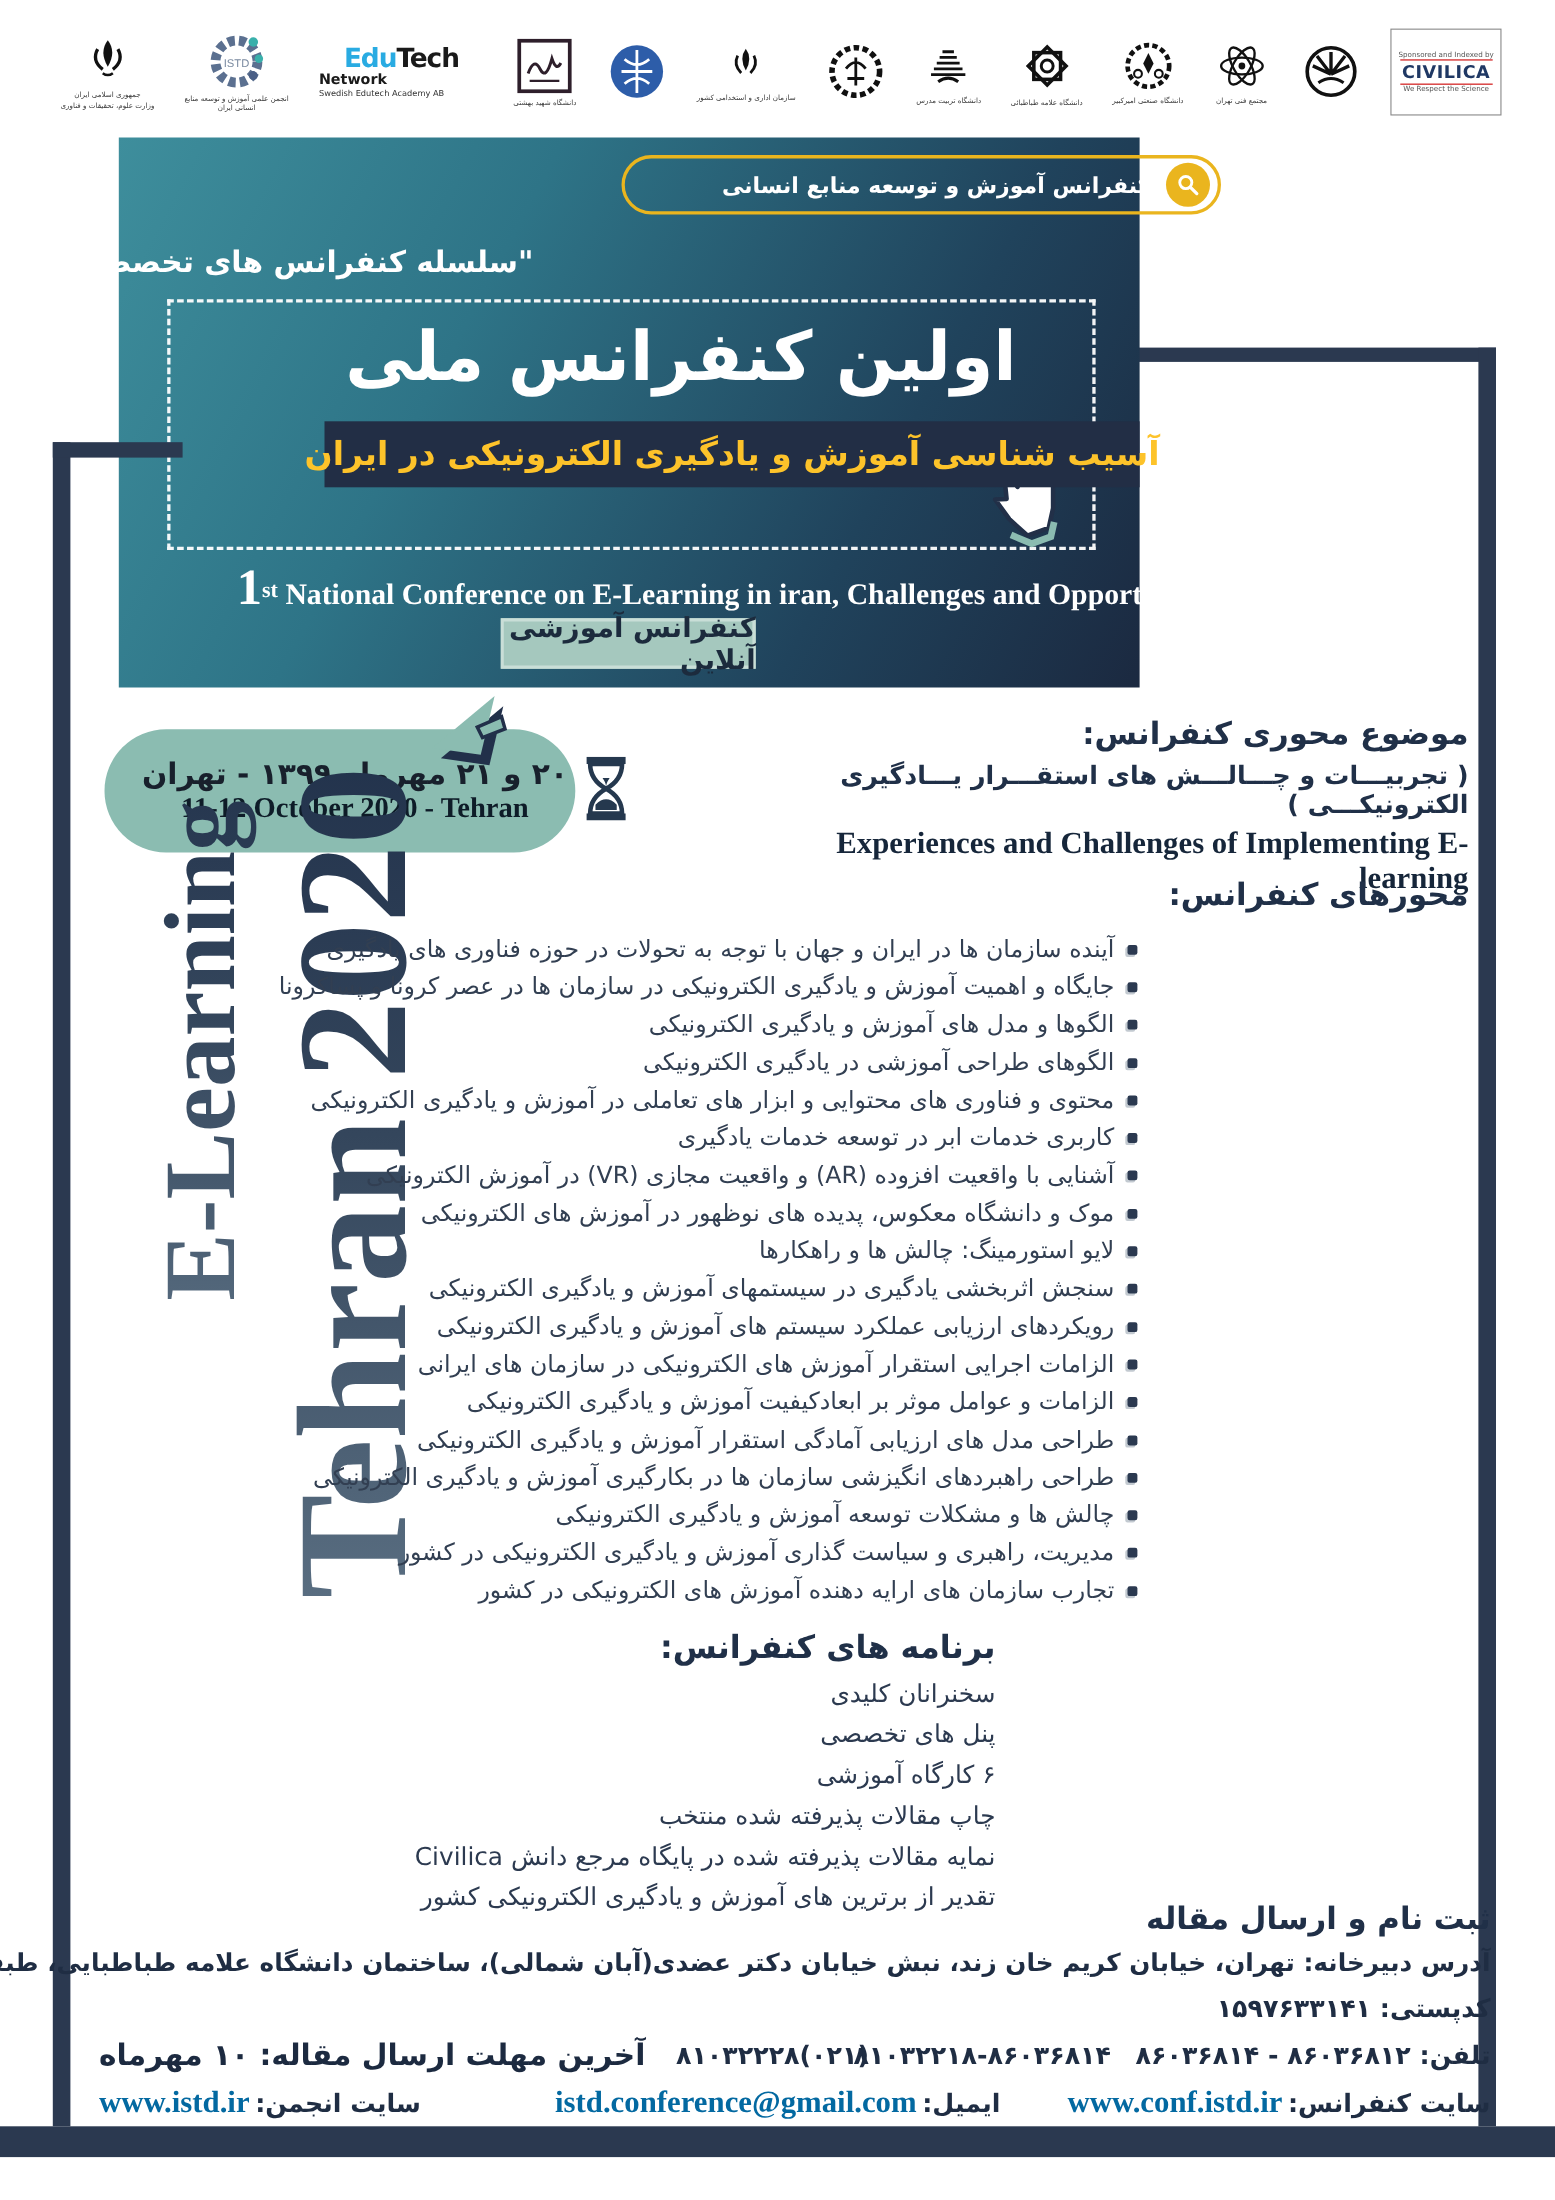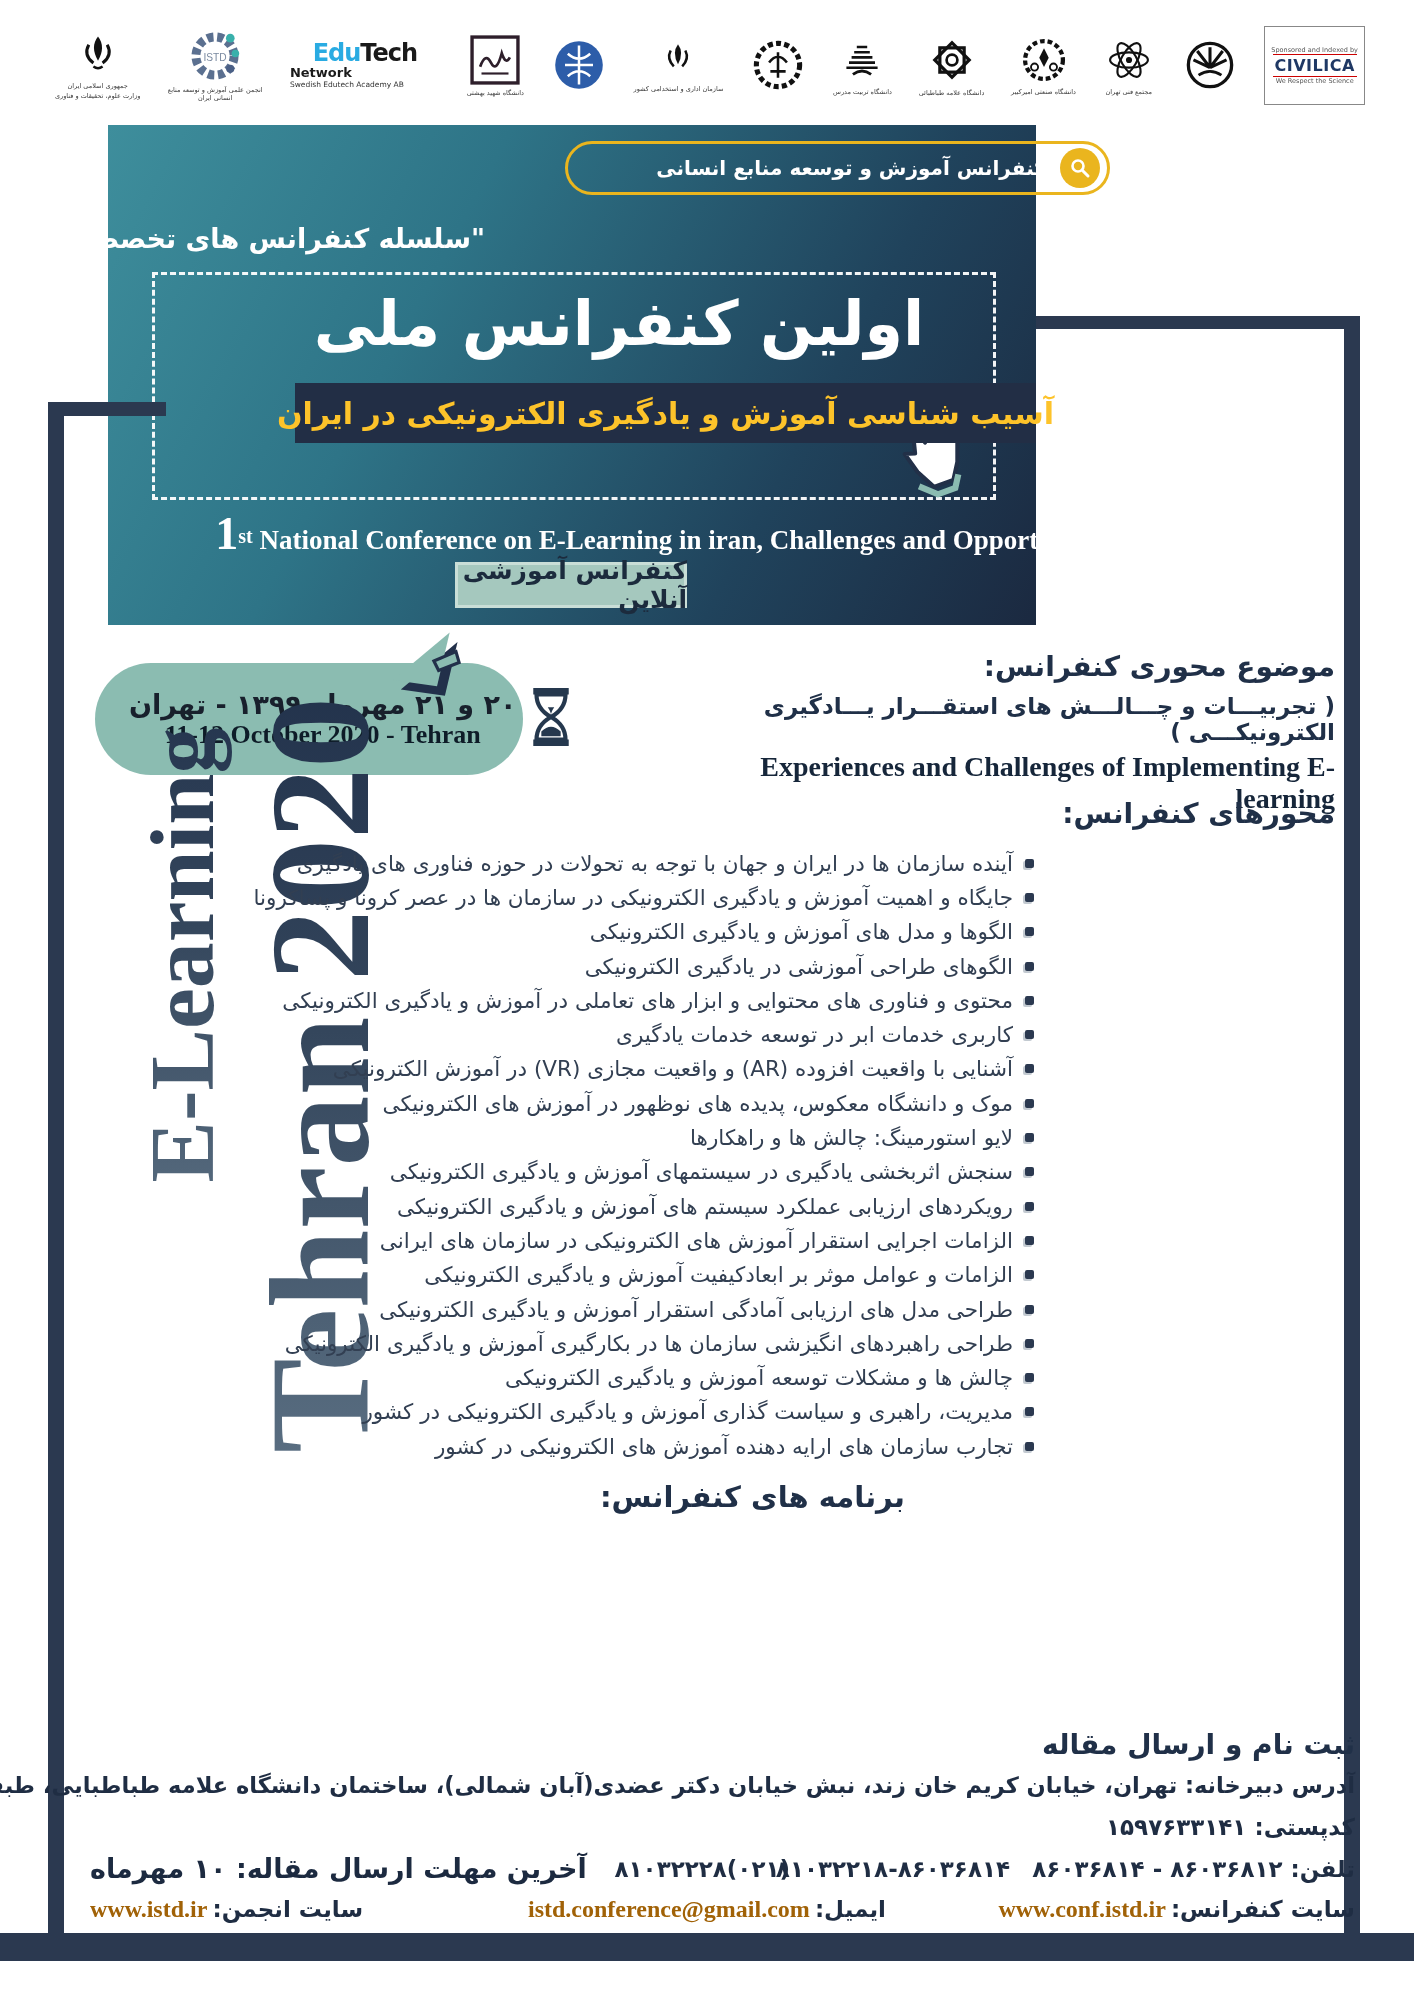--- a/index.html
+++ b/index.html
@@ -95,21 +95,21 @@
 
   
   .reg-h{right:59px;top:1728px;font-size:28px;font-weight:bold;color:#203048;}
   .address{right:59px;left:50px;top:1772px;text-align:right;font-size:22.5px;font-weight:bold;color:#1f2d43;white-space:nowrap;}
   .postal{right:59px;top:1814px;font-size:23px;font-weight:bold;color:#1f2d43;}
   .phone1{right:59px;top:1856px;font-size:23px;font-weight:bold;color:#1f2d43;}
   .phone2{right:404px;top:1856px;font-size:23px;font-weight:bold;color:#1f2d43;}
   .phone3{right:624px;top:1856px;font-size:23px;font-weight:bold;color:#1f2d43;}
   .deadline{left:90px;top:1853px;font-size:27px;font-weight:bold;color:#1c2a40;}
   .siterow span.lbl{font-size:23px;font-weight:bold;color:#1f2d43;}
-  .url{font-family:"Liberation Serif",serif;font-weight:bold;font-size:24px;color:#a16207;direction:ltr;unicode-bidi:embed;margin-top:36px;}
+  .url{font-family:"Liberation Serif",serif;font-weight:bold;font-size:28px;color:#0369a1;direction:ltr;unicode-bidi:embed;margin-top:36px;}
   .site-conf{right:59px;top:1896px;}
   .site-email{left:50%;top:1896px;transform:translateX(-50%);}
   .site-assoc{left:90px;top:1896px;}
 </style>
 </head>
 <body>
 
 <div id="poster">
 
   <div class="logos">
@@ -368,20 +368,28 @@
     </div>
       <div class="topic" dir="rtl">
       <span class="bullet"></span>
       <span class="ttext">تجارب سازمان های ارایه دهنده آموزش های الکترونیکی در کشور</span>
     </div>
     </div>
 
 
   <div class="abs progcol">
     <div class="prog-h" dir="rtl">برنامه های کنفرانس:</div>
+    <div>
+        <div class="prog" dir="rtl">سخنرانان کلیدی</div>
+        <div class="prog" dir="rtl">پنل های تخصصی</div>
+        <div class="prog" dir="rtl">۶ کارگاه آموزشی</div>
+        <div class="prog" dir="rtl">چاپ مقالات پذیرفته شده منتخب</div>
+        <div class="prog" dir="rtl">نمایه مقالات پذیرفته شده در پایگاه مرجع دانش Civilica</div>
+        <div class="prog" dir="rtl">تقدیر از برترین های آموزش و یادگیری الکترونیکی کشور</div>
+      </div>
   </div>
 
   <div class="abs reg-h" dir="rtl">ثبت نام و ارسال مقاله</div>
   <div class="abs address" dir="rtl">آدرس دبیرخانه: تهران، خیابان کریم خان زند، نبش خیابان دکتر عضدی(آبان شمالی)، ساختمان دانشگاه علامه طباطبایی، طبقه دوم واحد ۲۲۰</div>
   <div class="abs postal" dir="rtl">کدپستی: ۱۵۹۷۶۳۳۱۴۱</div>
 
   <div class="abs phone1" dir="rtl">تلفن: ۸۶۰۳۶۸۱۲ - ۸۶۰۳۶۸۱۴</div>
   <div class="abs phone2" dir="rtl">۸۱۰۳۲۲۱۸-۸۶۰۳۶۸۱۴</div>
   <div class="abs phone3" dir="rtl">(۰۲۱)۸۱۰۳۲۲۲۸</div>
   <div class="abs deadline" dir="rtl">آخرین مهلت ارسال مقاله: ۱۰ مهرماه</div>

